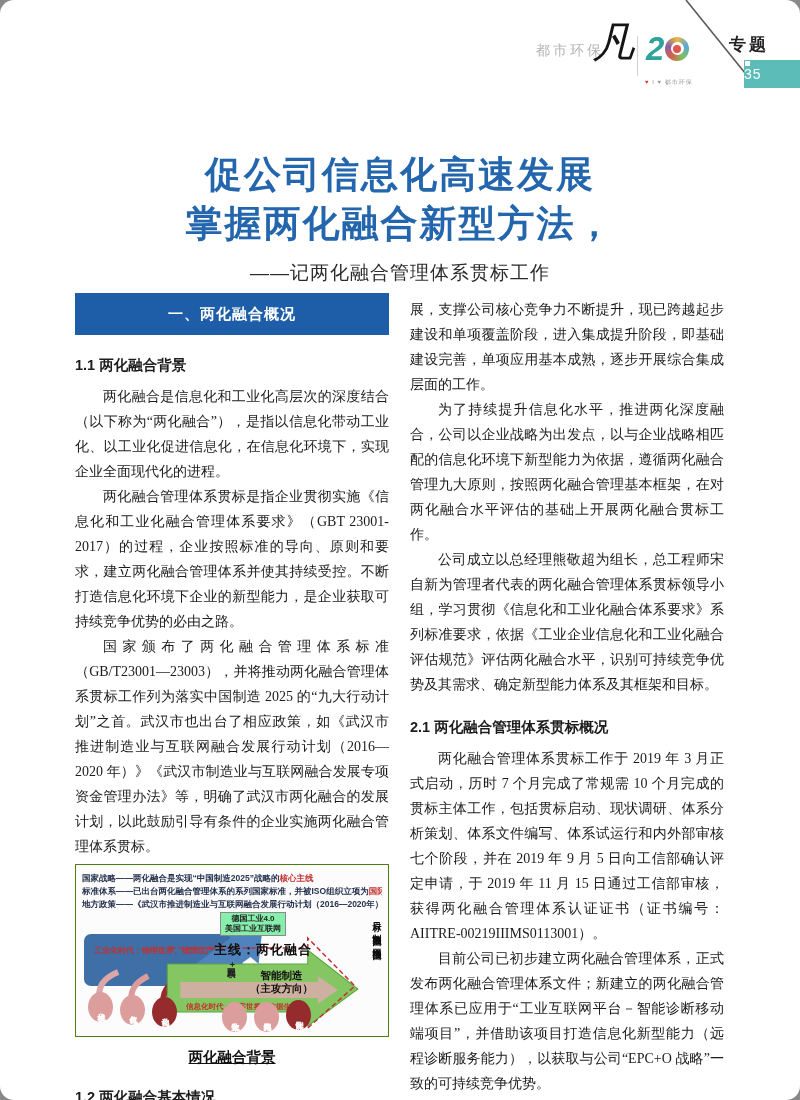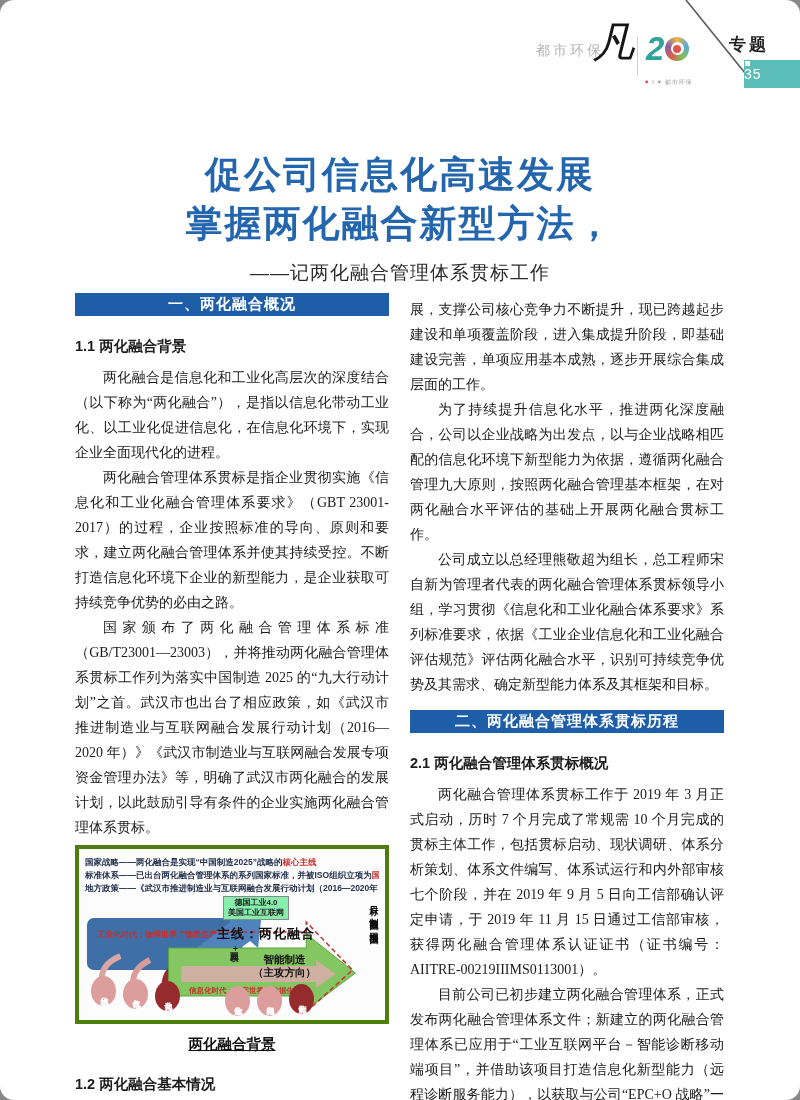--- a/index.html
+++ b/index.html
@@ -27,31 +27,31 @@
 
   
   .title-block { position:absolute; top:150px; left:0; width:100%; text-align:center; }
   .title-line { font-size:37px; line-height:49px; font-weight:800; color:#2366ad; letter-spacing:2px; }
   .subtitle { margin-top:12px; font-size:19px; color:#2b2b2b; letter-spacing:1px; }
 
   
   .content { position:absolute; left:75px; top:293px; width:650px; display:flex; gap:21px; }
   .col { width:314px; }
 
-  .section-bar { height:23px; background:#1e5ea8; color:#fff; font-size:15px; font-weight:bold;
+  .section-bar { height:42px; background:#1e5ea8; color:#fff; font-size:15px; font-weight:bold;
       display:flex; align-items:center; justify-content:center; letter-spacing:1px; }
   .sub-head { font-size:14.5px; font-weight:bold; color:#1c1c1c; margin:21px 0 9px 0; }
   .col p { font-size:14px; line-height:25px; color:#1b1b1b; text-align:justify; text-indent:2em;
       font-family:"Liberation Serif",serif; }
   .col p.no-indent { text-indent:0; }
   .right-col { padding-top:4px; }
   .right-col .section-bar { margin-top:13px; }
 
   
-  .figure { margin-top:5px; width:314px; border:4px solid #4d7c0f; background:#fdfcfc; padding:7px 6px 4px 6px; }
+  .figure { margin-top:5px; width:314px; border:1px solid #4d7c0f; background:#fdfcfc; padding:7px 6px 4px 6px; }
   .fig-line { font-size:8.5px; font-weight:bold; color:#25324e; line-height:13px; white-space:nowrap; overflow:hidden; }
   .fig-line .red { color:#c53030; }
   .fig-graphic { position:relative; margin-top:3px; height:118px; }
   .fig-svg { position:absolute; left:0; top:0; width:100%; height:100%; }
   .f-abs { position:absolute; white-space:nowrap; }
   .f-box { left:138px; top:-2px; border:1px solid #8a8a8a; background:#86efac; padding:1px 4px; text-align:center;
       font-size:8px; font-weight:bold; line-height:10px; color:#222; z-index:4; }
   .f-mainline { left:132px; top:27px; font-size:13px; font-weight:bold; color:#0e0e0e; letter-spacing:1px; z-index:4;text-align:center; }
   .f-ind-era { left:12px; top:31px; font-size:8px; font-weight:bold; color:#c53030; z-index:3; }
   .f-info-era { left:104px; top:88px; font-size:7.5px; font-weight:bold; color:#c53030; z-index:4; }
@@ -163,20 +163,19 @@
 
       <div class="sub-head">1.2 两化融合基本情况</div>
 
     </div>
 
     <div class="col right-col">
       <p class="no-indent">展，支撑公司核心竞争力不断提升，现已跨越起步建设和单项覆盖阶段，进入集成提升阶段，即基础建设完善，单项应用基本成熟，逐步开展综合集成层面的工作。</p>
       <p>为了持续提升信息化水平，推进两化深度融合，公司以企业战略为出发点，以与企业战略相匹配的信息化环境下新型能力为依据，遵循两化融合管理九大原则，按照两化融合管理基本框架，在对两化融合水平评估的基础上开展两化融合贯标工作。</p>
       <p>公司成立以总经理熊敬超为组长，总工程师宋自新为管理者代表的两化融合管理体系贯标领导小组，学习贯彻《信息化和工业化融合体系要求》系列标准要求，依据《工业企业信息化和工业化融合评估规范》评估两化融合水平，识别可持续竞争优势及其需求、确定新型能力体系及其框架和目标。</p>
 
-      <div class="section-bar">二、两化融合管理体系贯标历程</div>
       <div class="sub-head">2.1 两化融合管理体系贯标概况</div>
       <p>两化融合管理体系贯标工作于 2019 年 3 月正式启动，历时 7 个月完成了常规需 10 个月完成的贯标主体工作，包括贯标启动、现状调研、体系分析策划、体系文件编写、体系试运行和内外部审核七个阶段，并在 2019 年 9 月 5 日向工信部确认评定申请，于 2019 年 11 月 15 日通过工信部审核，获得两化融合管理体系认证证书（证书编号：AIITRE-00219IIIMS0113001）。</p>
       <p>目前公司已初步建立两化融合管理体系，正式发布两化融合管理体系文件；新建立的两化融合管理体系已应用于“工业互联网平台－智能诊断移动端项目”，并借助该项目打造信息化新型能力（远程诊断服务能力），以获取与公司“EPC+O 战略”一致的可持续竞争优势。</p>
     </div>
 
   </div>
 </div>
 
 </body></html>

